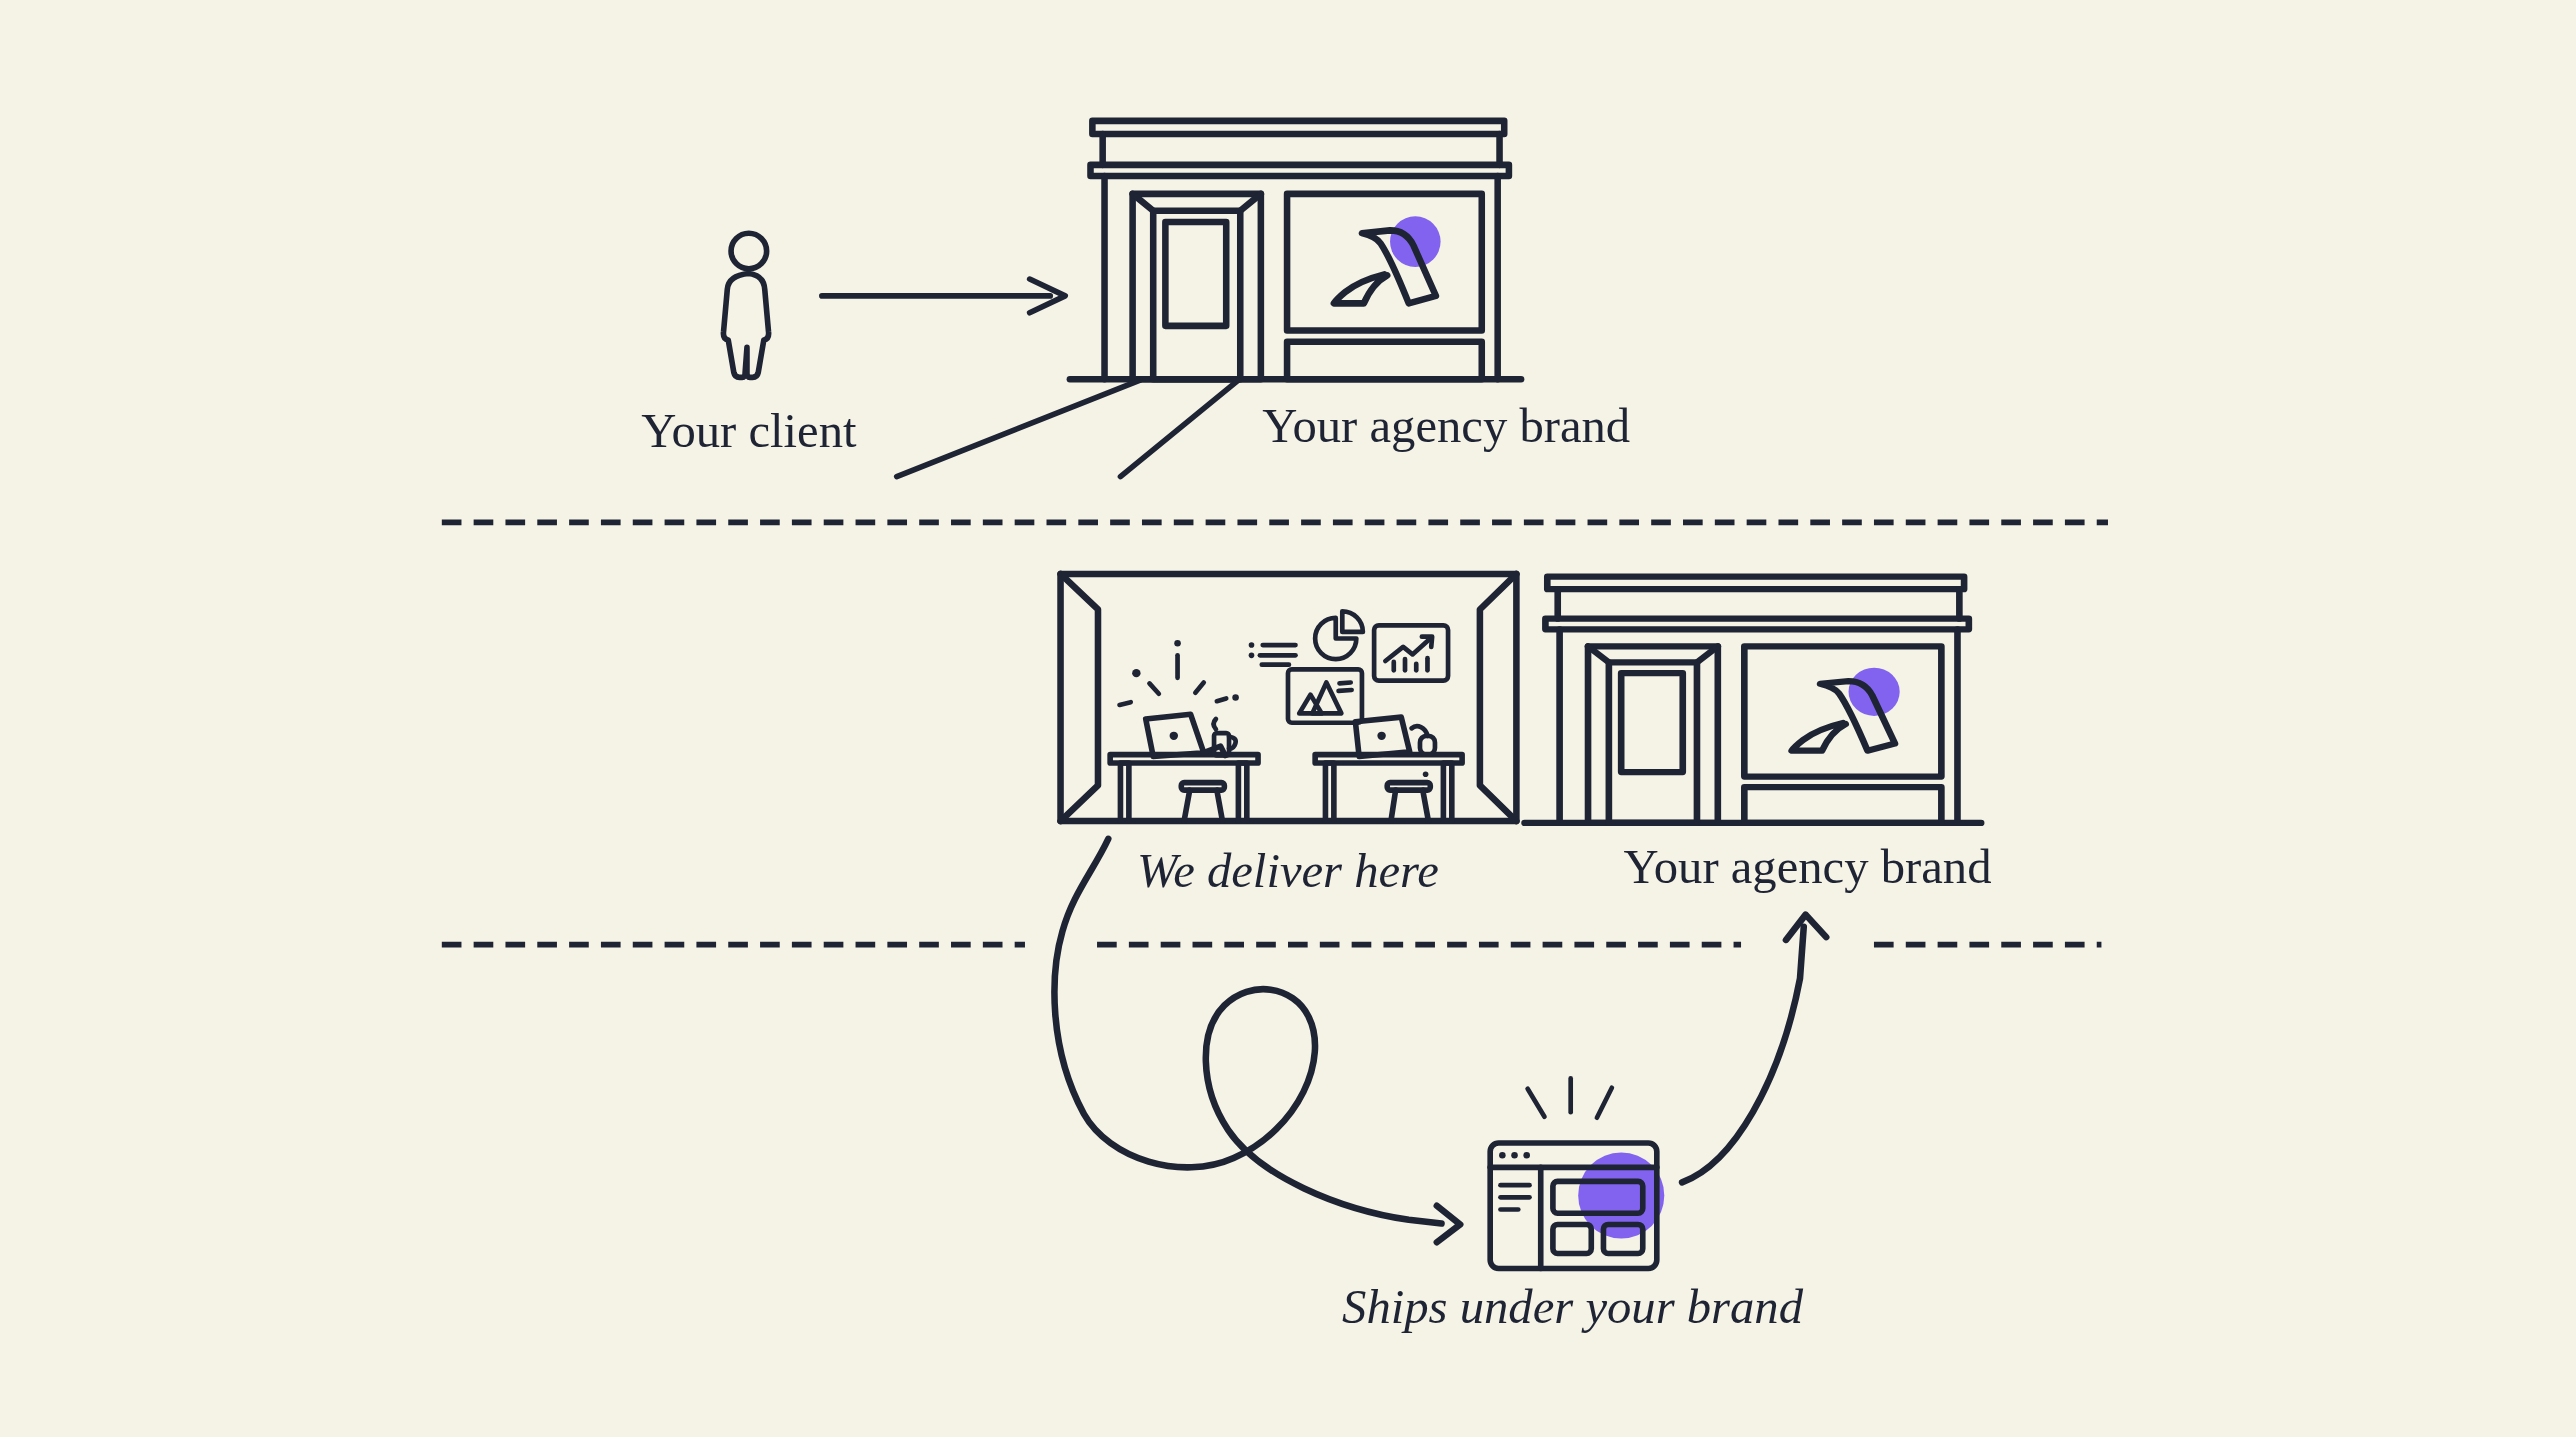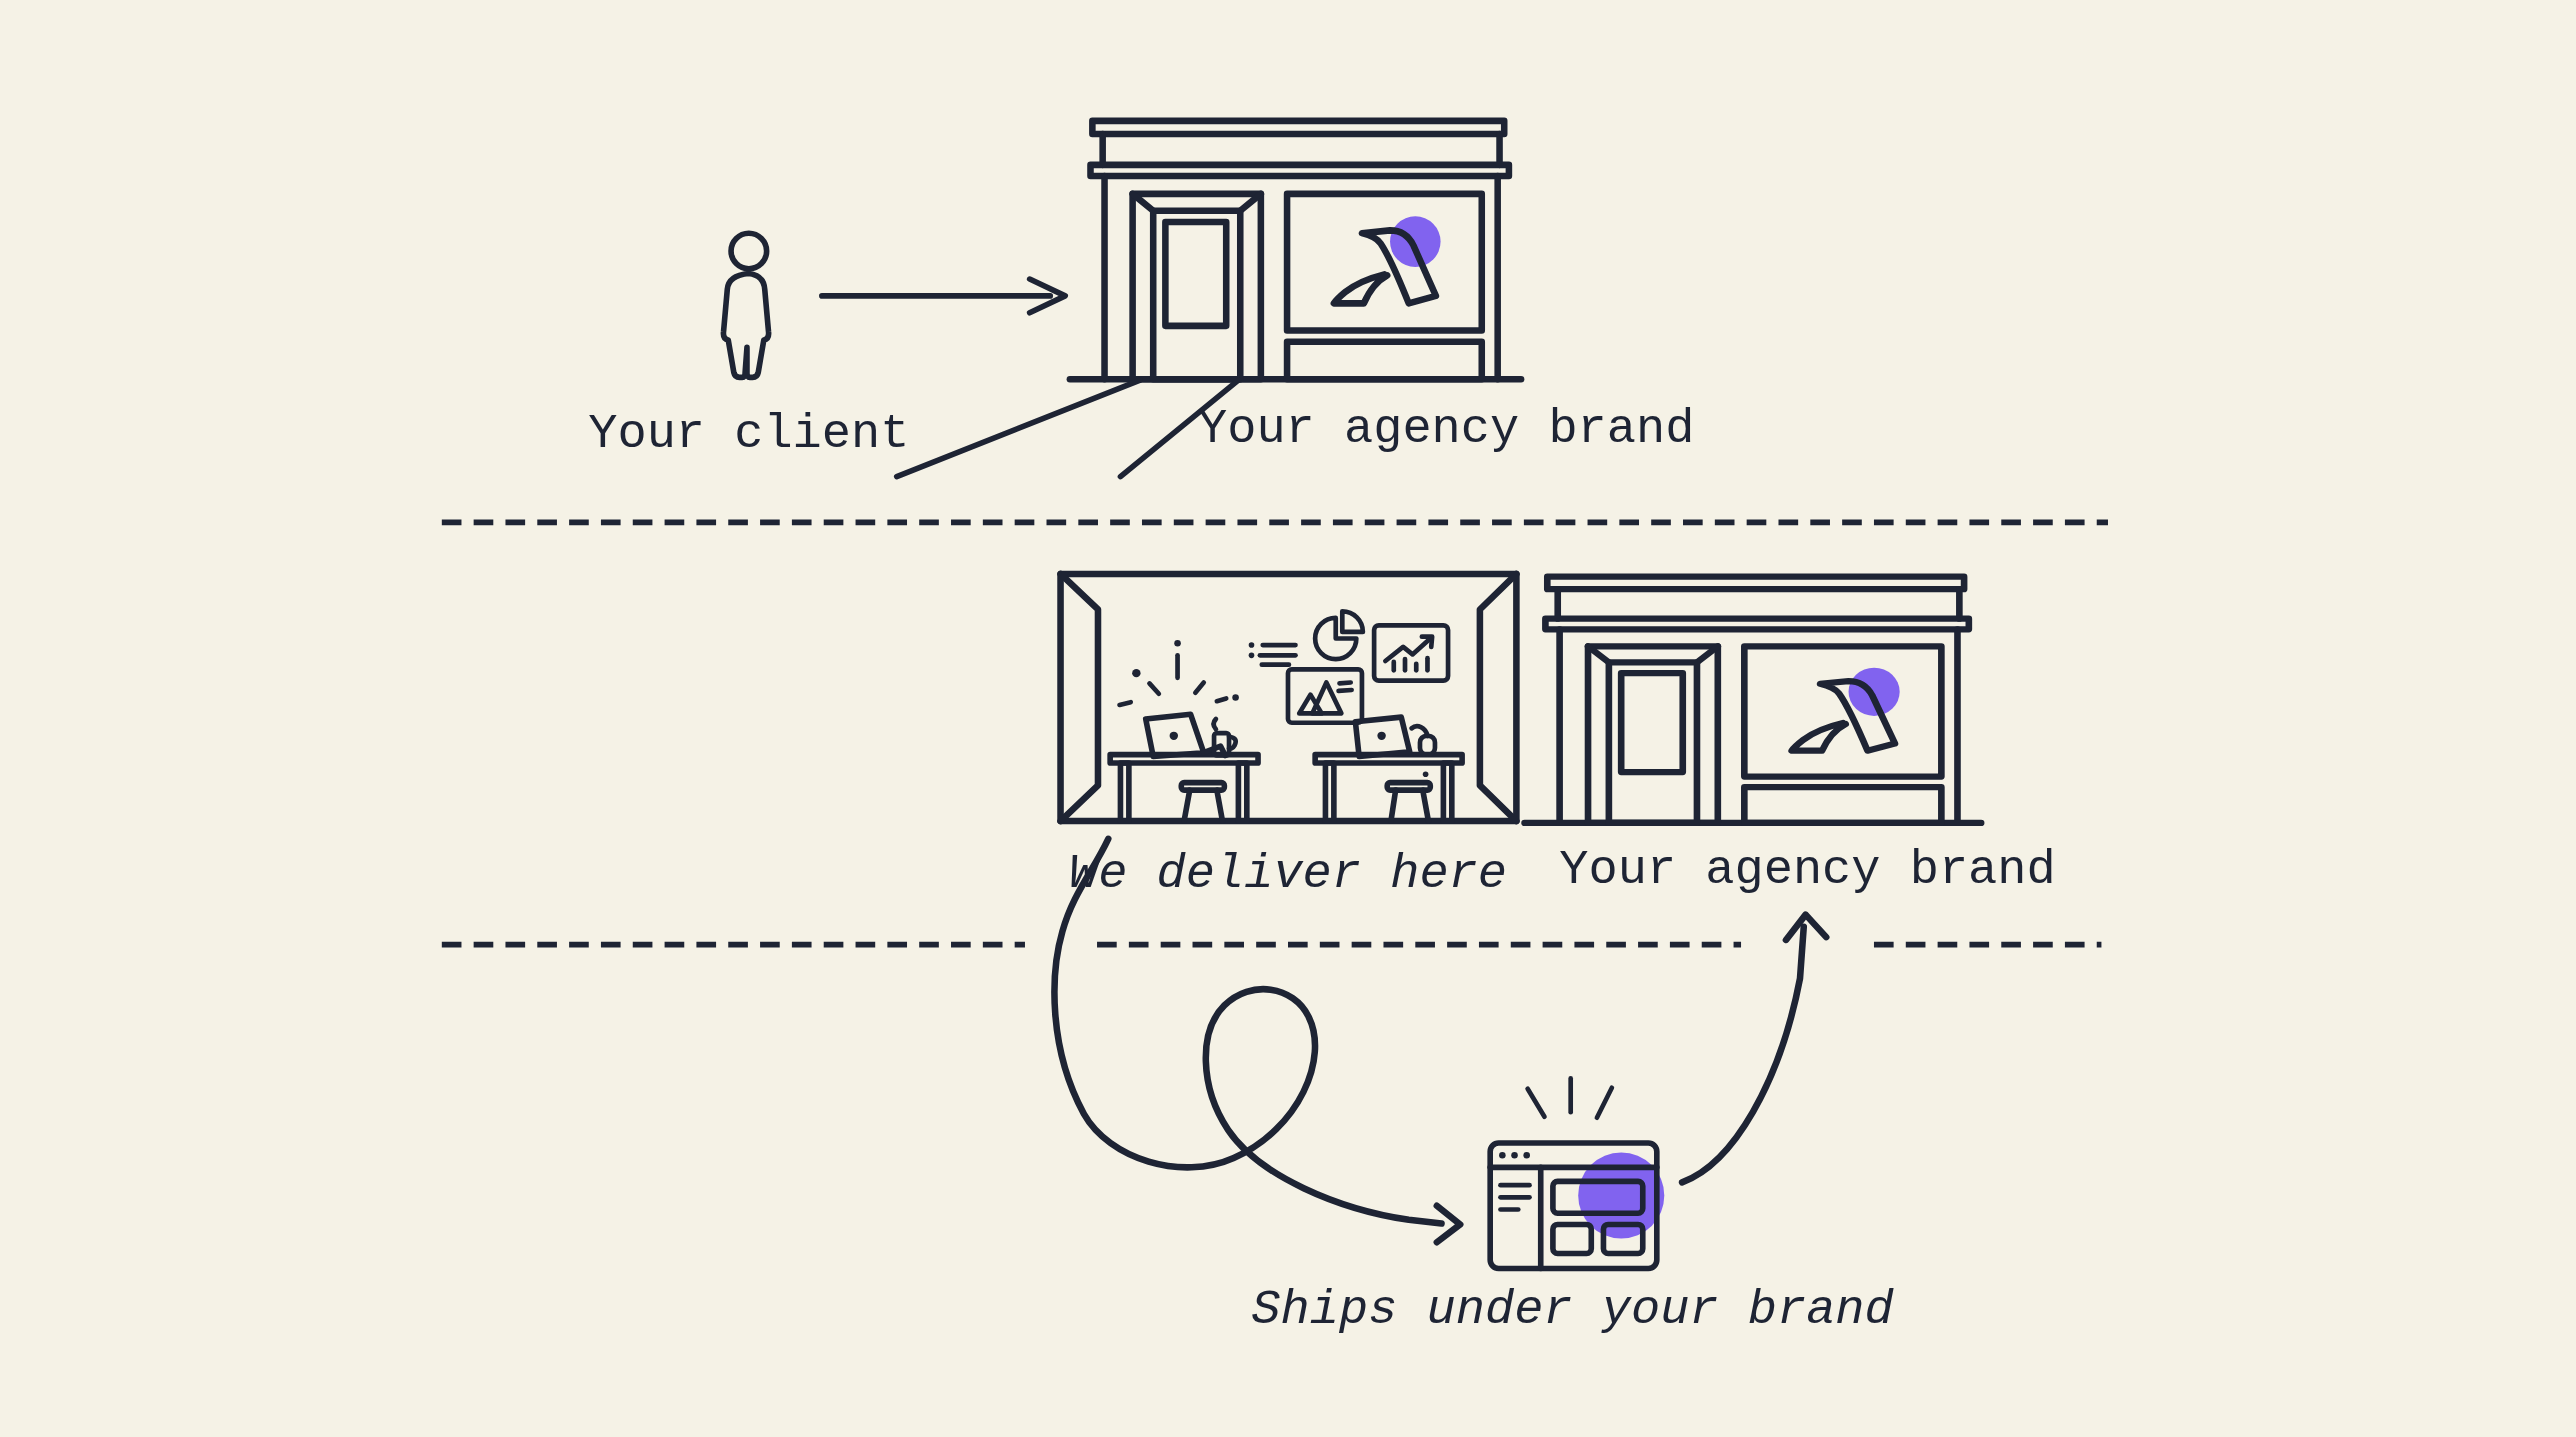--- a/index.html
+++ b/index.html
@@ -6,21 +6,21 @@
     --bg:#f5f2e6;
     --ink:#1e2434;
     --accent:#8163ef;
   }
   html,body{margin:0;padding:0;background:var(--bg);}
   .stage{
     position:relative;
     width:2576px;height:1438px;
     background:var(--bg);
     overflow:hidden;
-    font-family:Liberation Mono, monospace;
+    font-family:Liberation Serif, serif;
   }
   svg{display:block;width:2576px;height:1438px;}
   .stroke{stroke:var(--ink);fill:none;stroke-width:6;stroke-linecap:round;stroke-linejoin:round;}
   .stroke-thick{stroke:var(--ink);fill:none;stroke-width:7;stroke-linecap:round;stroke-linejoin:round;}
   .stroke-thin{stroke:var(--ink);fill:none;stroke-width:5;stroke-linecap:round;stroke-linejoin:round;}
   .dash{stroke:var(--ink);fill:none;stroke-width:6;stroke-dasharray:21 13;stroke-linecap:butt;}
   .dot{fill:var(--ink);stroke:none;}
   .accent-dot{fill:var(--accent);stroke:none;}
   .label{fill:var(--ink);font-size:52px;text-anchor:middle;}
   .label-italic{fill:var(--ink);font-size:52px;font-style:italic;text-anchor:middle;}

